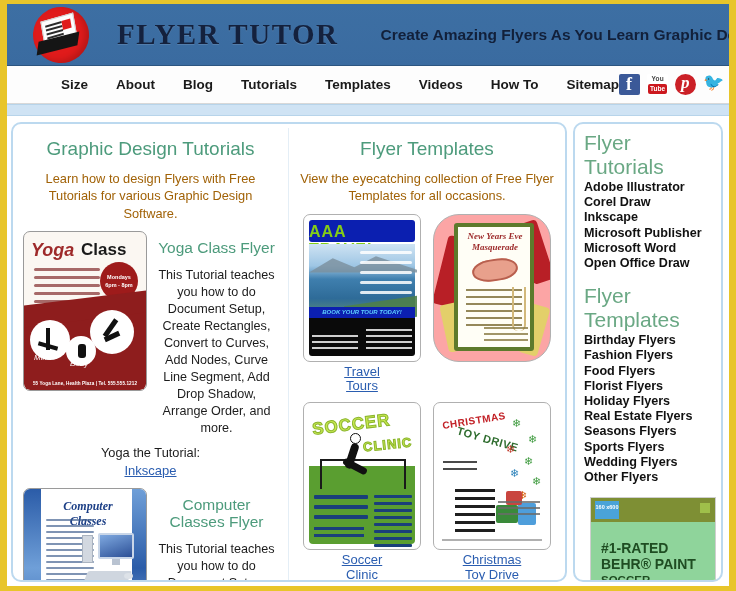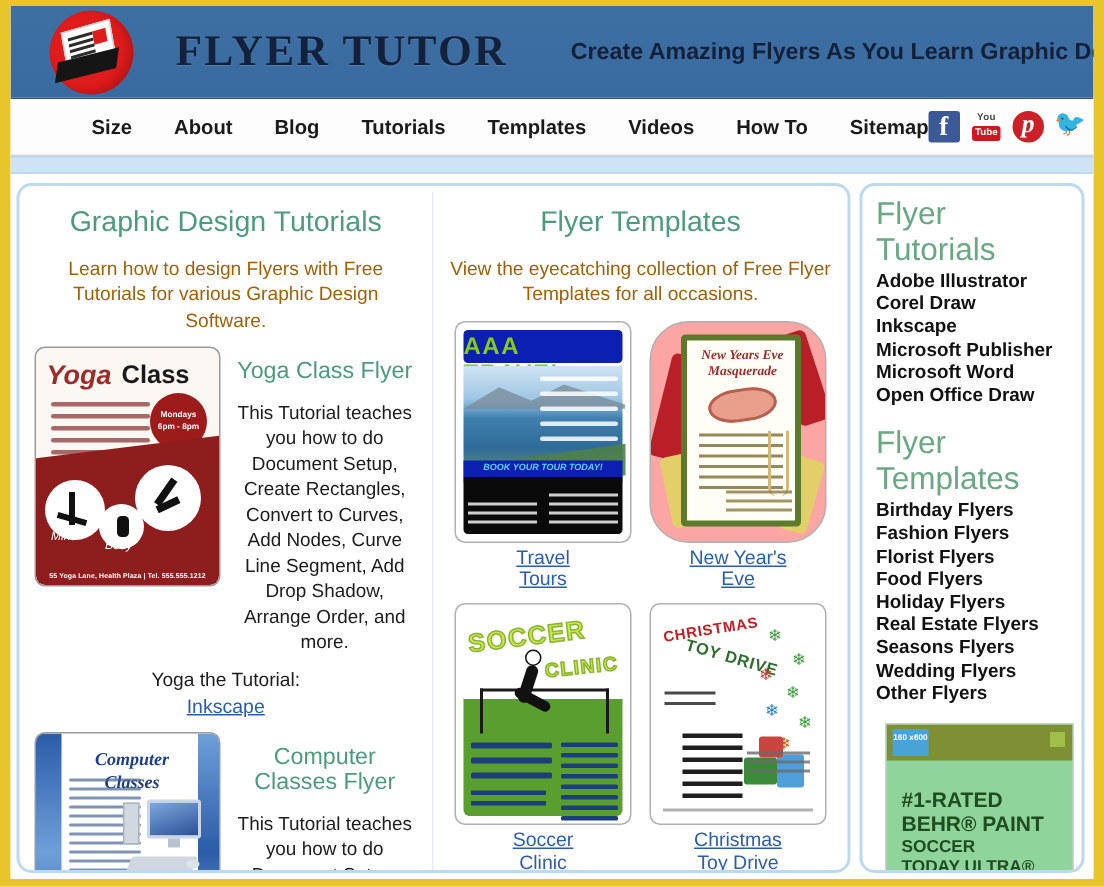--- a/index.html
+++ b/index.html
@@ -542,24 +542,20 @@
                   <i></i>
                   <i></i>
                 </div>
               <div class="ny-leg"></div>
               <div class="ny-ft">
                   <i></i>
                   <i></i>
                   <i></i>
                 </div>
             </div>
-            <div class="tpl-cap">
-              <span>New Year's</span><br>
-              <span>Eve</span>
-            </div>
           </div>
 
           <div class="tpl-cell">
             <div class="tthumb sc">
               <div class="sc-grass"></div>
               <div class="sc-w"></div>
               <div class="sc-t1">SOCCER</div>
               <div class="sc-t2">CLINIC</div>
               <div class="sc-goal"></div>
               <div class="sc-ball"></div>
@@ -642,25 +638,26 @@
         <li>Inkscape</li>
         <li>Microsoft Publisher</li>
         <li>Microsoft Word</li>
         <li>Open Office Draw</li>
       </ul>
 
       <h3 class="sb-head second">Flyer Templates</h3>
       <ul class="sb-list">
         <li>Birthday Flyers</li>
         <li>Fashion Flyers</li>
+        <li>Food Flyers</li>
         <li>Florist Flyers</li>
-        <li>Food Flyers</li>
         <li>Holiday Flyers</li>
         <li>Real Estate Flyers</li>
         <li>Seasons Flyers</li>
+        <li>Sports Flyers</li>
         <li>Wedding Flyers</li>
         <li>Other Flyers</li>
       </ul>
 
       <div class="ad">
         <div class="ad-top"></div>
         <div class="ad-badge">160 x600</div>
         <div class="ad-badge2"></div>
         <div class="ad-h1">
           <span>#1-RATED</span><br>

